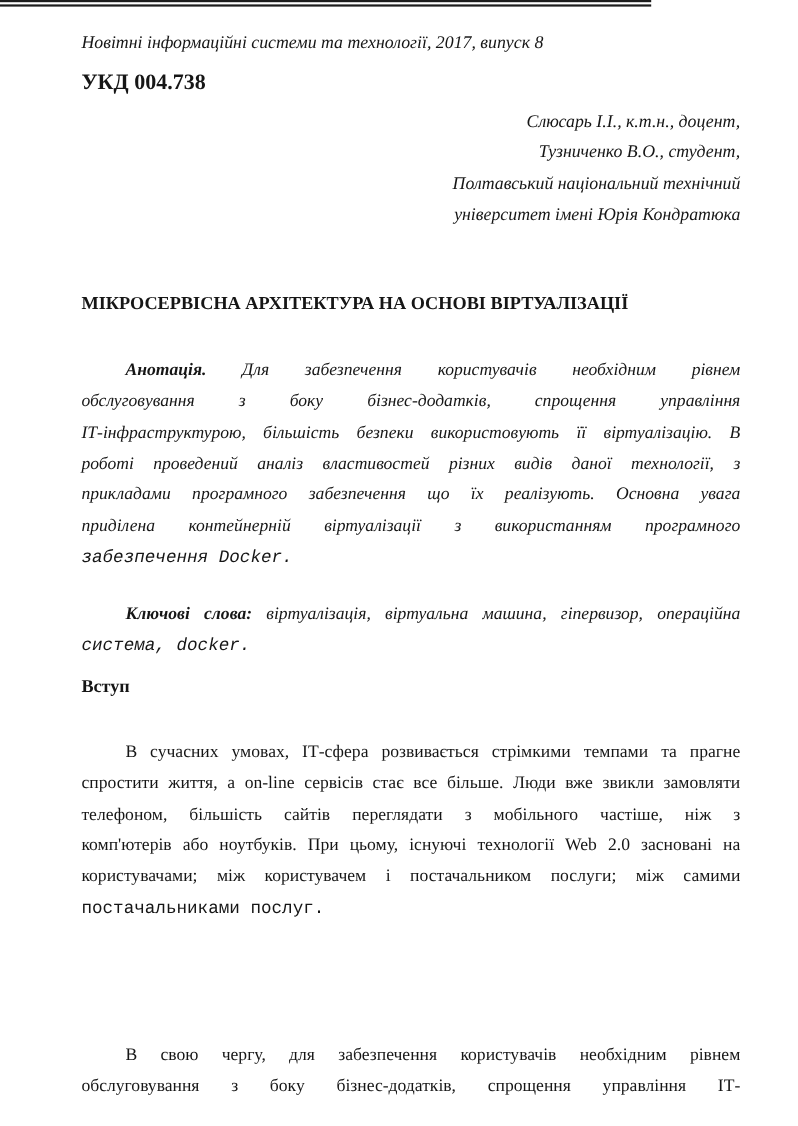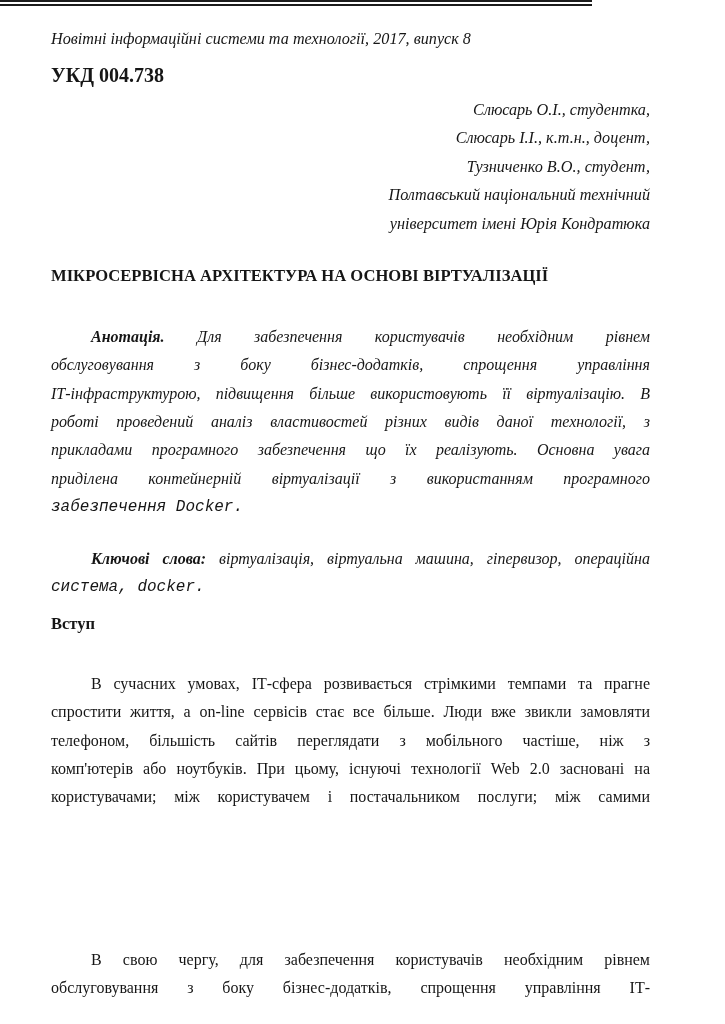--- a/index.html
+++ b/index.html
@@ -5,21 +5,21 @@
   html,body { margin:0; padding:0; background:#ffffff; }
   .page {
     position: relative;
     width: 725px;
     height: 1024px;
     background: #ffffff;
     font-family: "Liberation Serif", serif;
     color: #161616;
     overflow: hidden;
   }
-  .block { position: absolute; left: 51px; width: 599px; }
+  .block { position: absolute; left: 74px; width: 599px; }
 
   
   .line { font-size: 16px; line-height: 28.35px; white-space: normal; }
   .just { text-align: justify; text-align-last: justify; }
   .last { text-align: left;  text-align-last: left; font-family: Liberation Mono, monospace; }
   .ind  { padding-left: 40px; }
 
   #journal-line {
     top: 25px;
     font-style: italic;
@@ -72,52 +72,52 @@
 
 <div class="page">
 
   <div id="journal-line" class="block">Новітні інформаційні системи та технології, 2017, випуск 8</div>
 
   <div id="header-rule"></div>
 
   <div id="udc" class="block">УКД 004.738</div>
 
   <div id="authors" class="block">
-      <div class="aline">Слюсарь О.І., студентка,</div>
       <div class="aline">Слюсарь І.І., к.т.н., доцент,</div>
       <div class="aline">Тузниченко В.О., студент,</div>
       <div class="aline">Полтавський національний технічний</div>
       <div class="aline">університет імені Юрія Кондратюка</div>
     </div>
 
   <div id="article-title" class="block">МІКРОСЕРВІСНА АРХІТЕКТУРА НА ОСНОВІ ВІРТУАЛІЗАЦІЇ</div>
 
   <div id="abstract" class="block">
       <div class="line just ind"><span class="lead">Анотація.</span> Для забезпечення користувачів необхідним рівнем</div>
       <div class="line just">обслуговування з боку бізнес-додатків, спрощення управління</div>
-      <div class="line just">ІТ-інфраструктурою, підвищення більше використовують її віртуалізацію. В</div>
+      <div class="line just">ІТ-інфраструктурою, більшість безпеки використовують її віртуалізацію. В</div>
       <div class="line just">роботі проведений аналіз властивостей різних видів даної технології, з</div>
       <div class="line just">прикладами програмного забезпечення що їх реалізують. Основна увага</div>
       <div class="line just">приділена контейнерній віртуалізації з використанням програмного</div>
       <div class="line last">забезпечення Docker.</div>
     </div>
 
   <div id="keywords" class="block">
       <div class="line just ind"><span class="lead">Ключові слова:</span> віртуалізація, віртуальна машина, гіпервизор, операційна</div>
       <div class="line last">система, docker.</div>
     </div>
 
   <div id="section-heading" class="block">Вступ</div>
 
   <div id="para1" class="block">
       <div class="line just ind">В сучасних умовах, ІТ-сфера розвивається стрімкими темпами та прагне</div>
       <div class="line just">спростити життя, а on-line сервісів стає все більше. Люди вже звикли замовляти</div>
       <div class="line just">телефоном, більшість сайтів переглядати з мобільного частіше, ніж з</div>
       <div class="line just">комп'ютерів або ноутбуків. При цьому, існуючі технології Web 2.0 засновані на</div>
       <div class="line just">користувачами; між користувачем і постачальником послуги; між самими</div>
+      <div class="line last">постачальниками послуг.</div>
     </div>
 
   <div id="para2" class="block">
       <div class="line just ind">В свою чергу, для забезпечення користувачів необхідним рівнем</div>
       <div class="line just">обслуговування з боку бізнес-додатків, спрощення управління ІТ-</div>
     </div>
 
 </div>
 
 </body></html>

